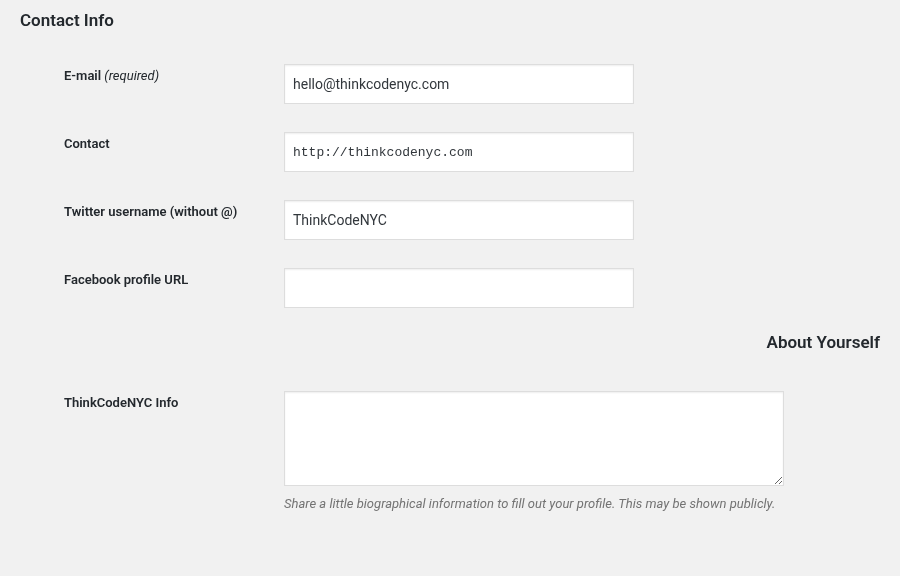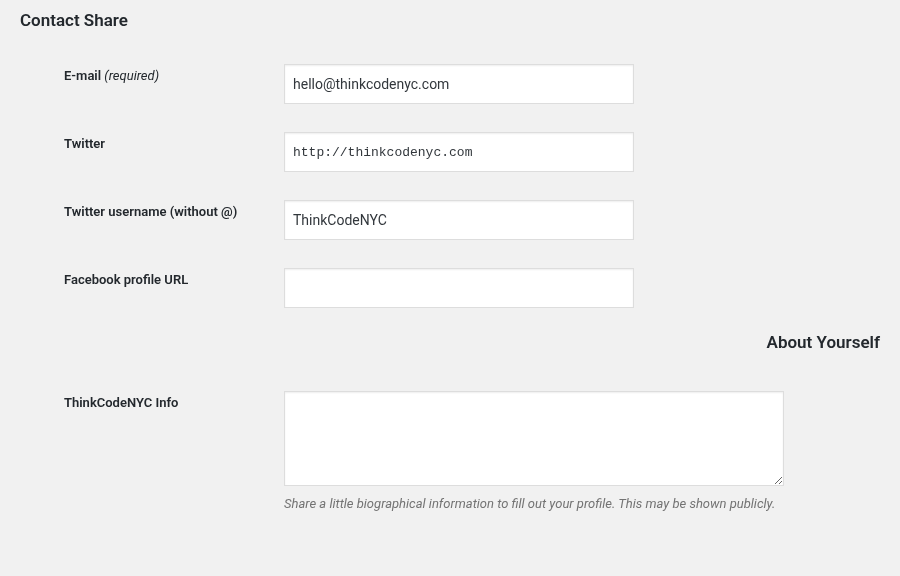--- a/index.html
+++ b/index.html
@@ -84,34 +84,34 @@
     p.description {
       font-style: italic;
       color: #737373;
       font-size: 13px;
       margin-top: 7px;
     }
   </style>
 </head>
 <body>
 
-<h3 class="section-heading">Contact Share</h3>
+<h3 class="section-heading">Contact Info</h3>
 
 <table class="form-table">
   <tbody>
       <tr>
     <th>
       <span>E-mail </span><span class="required">(required)</span>
     </th>
     <td>
       <input type="email" value="hello@thinkcodenyc.com" style="">
     </td>
   </tr>
   <tr>
-    <th>Twitter</th>
+    <th>Contact</th>
     <td>
       <input type="url" class="mono" value="http://thinkcodenyc.com" style="">
     </td>
   </tr>
   <tr>
     <th>Twitter username (without @)</th>
     <td>
       <input type="text" value="ThinkCodeNYC" style="">
     </td>
   </tr>

